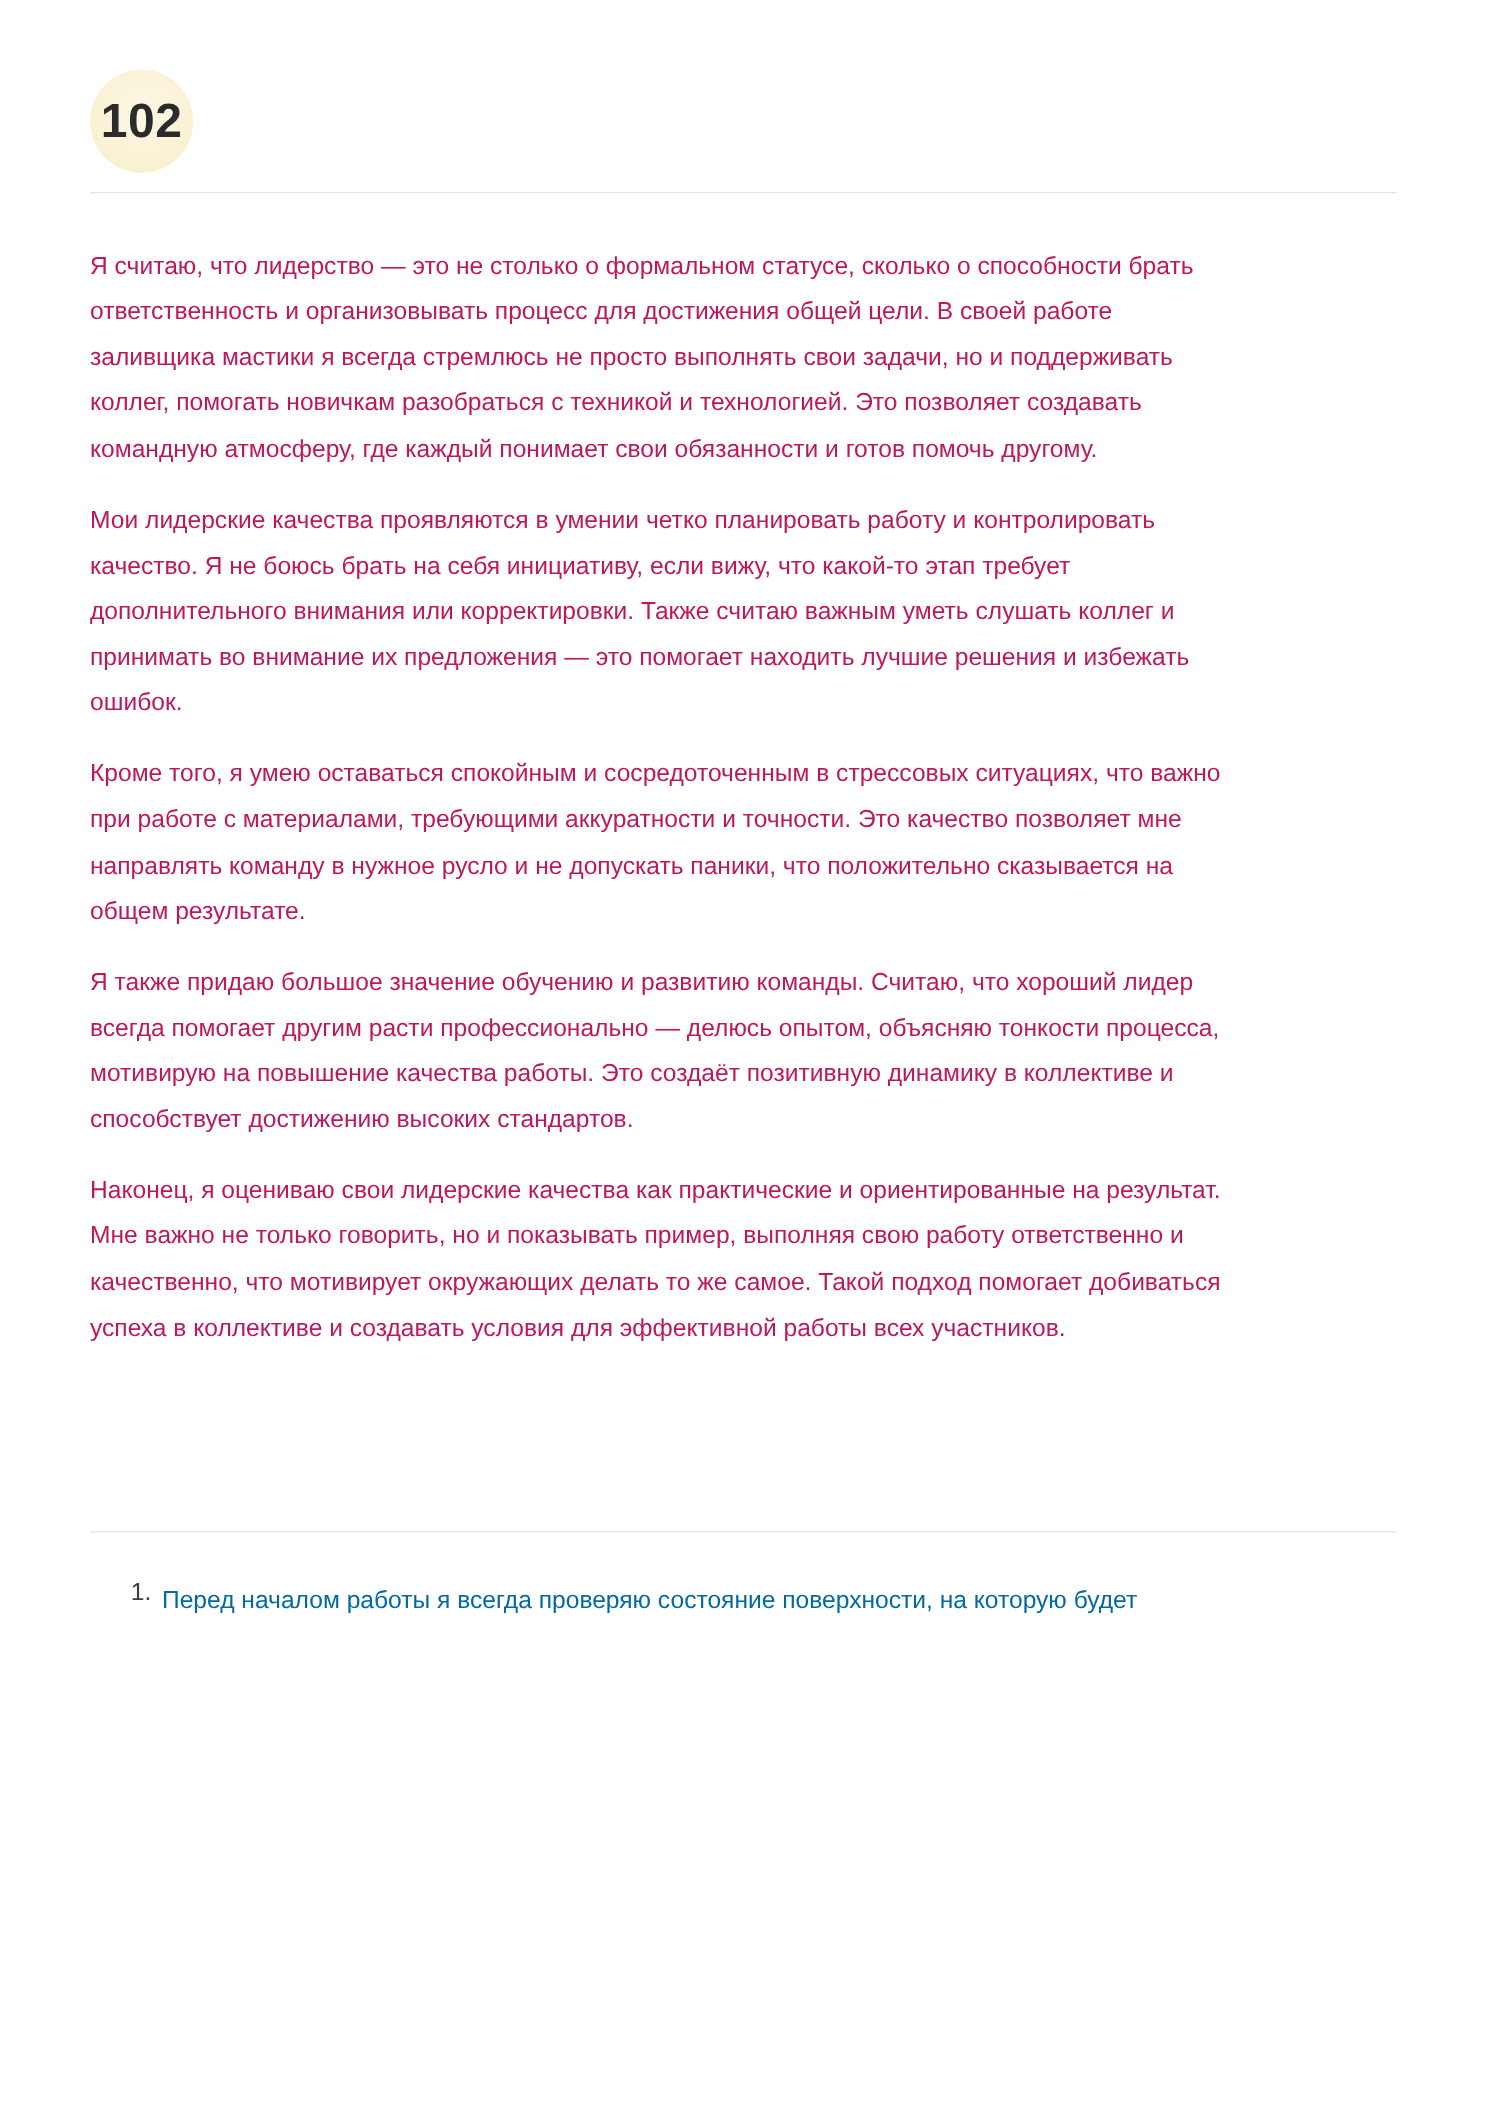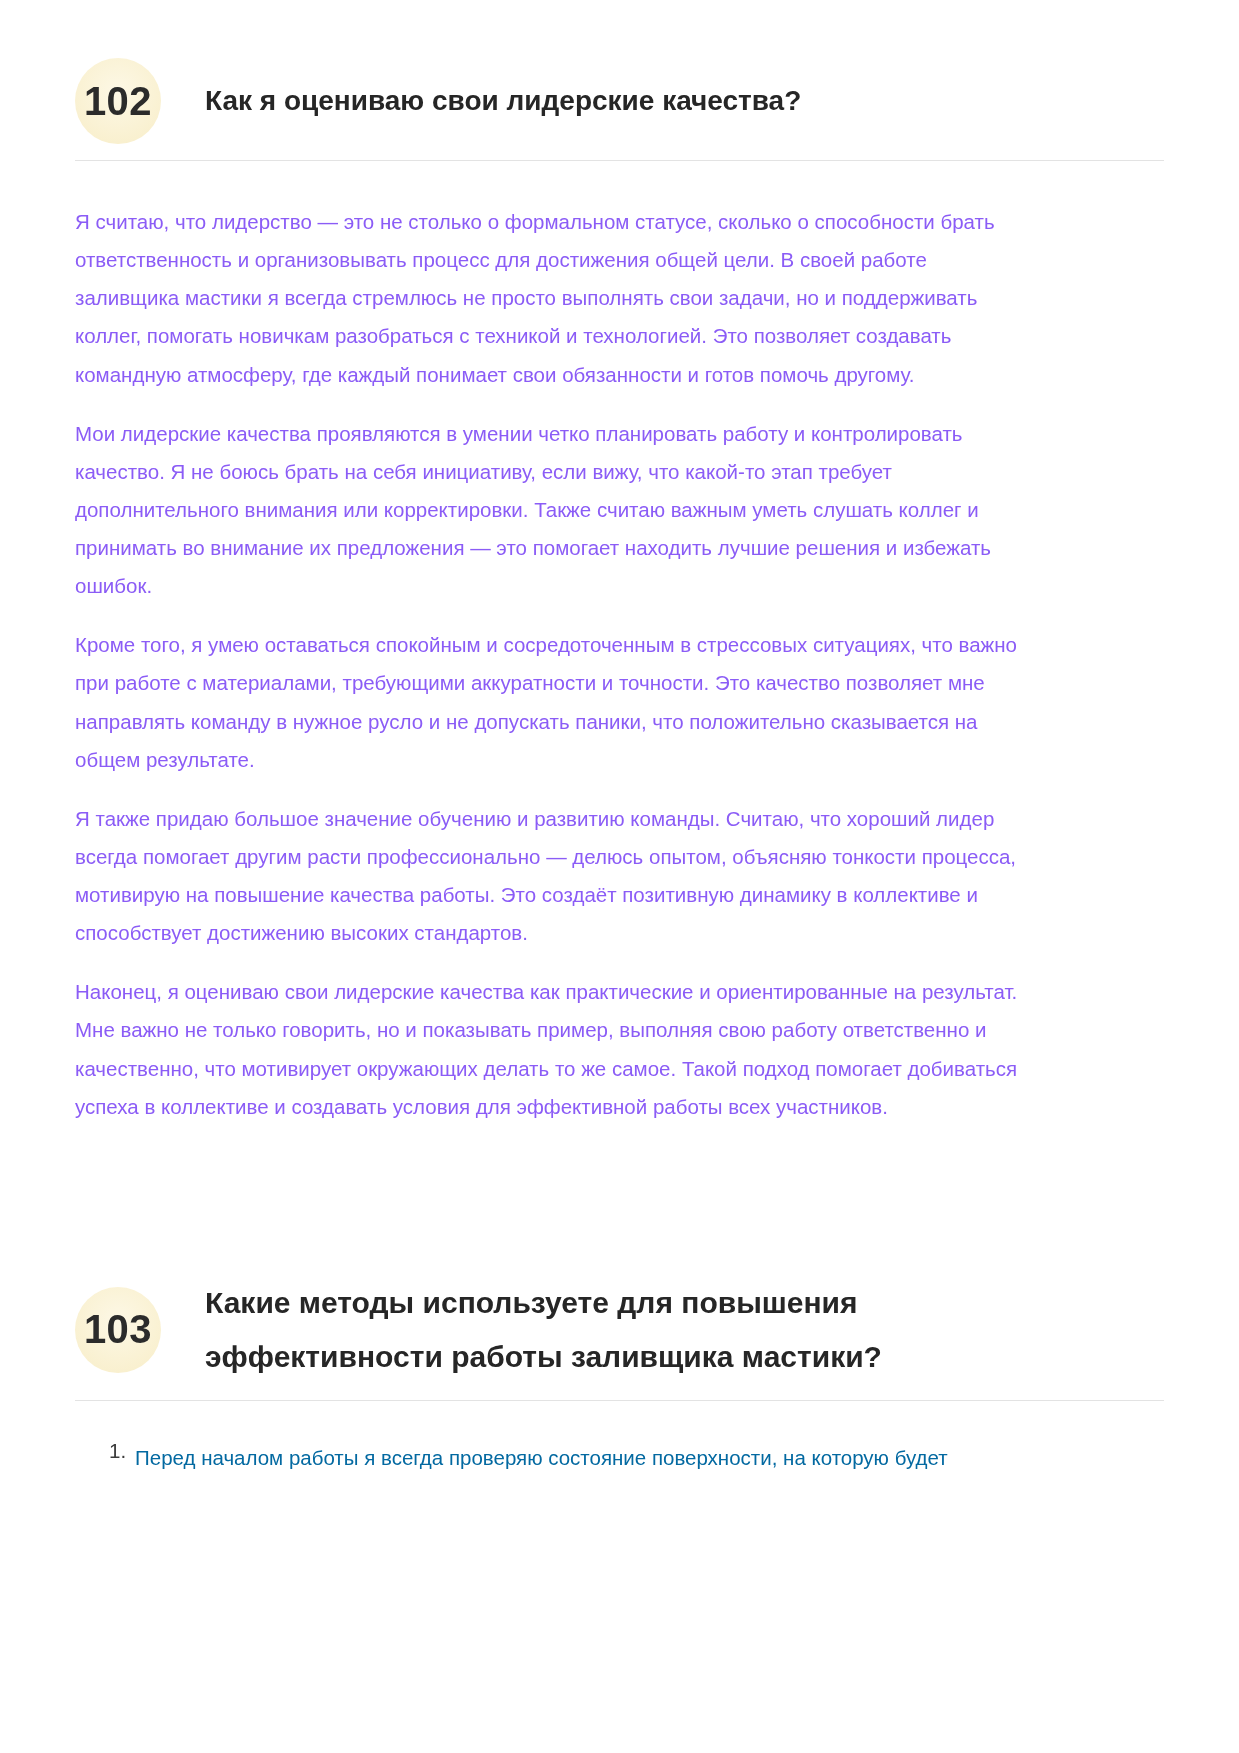--- a/index.html
+++ b/index.html
@@ -51,21 +51,21 @@
     border: none;
     border-top: 1px solid #e3e3e3;
     margin-top: 16px;
   }
   .section-body {
     padding-top: 42px;
   }
   .section-body p {
     font-size: 20.5px;
     line-height: 1.86;
-    color: #8b5cf6;
+    color: #be185d;
     max-width: 948px;
     margin-bottom: 21px;
   }
   .qa-section.second {
     margin-top: 150px;
   }
   .numbered-list {
     margin-top: 32px;
     padding-left: 34px;
   }
@@ -94,39 +94,32 @@
 </head>
 <body>
 
 <div class="page">
 
   <section class="qa-section first">
     <header class="section-header">
       <div class="badge">
         <span class="badge-number">102</span>
       </div>
-      <h1 class="section-title">Как я оцениваю свои лидерские качества?</h1>
     </header>
     <hr class="divider">
     <div class="section-body">
       <p>Я считаю, что лидерство — это не столько о формальном статусе, сколько о способности брать ответственность и организовывать процесс для достижения общей цели. В своей работе заливщика мастики я всегда стремлюсь не просто выполнять свои задачи, но и поддерживать коллег, помогать новичкам разобраться с техникой и технологией. Это позволяет создавать командную атмосферу, где каждый понимает свои обязанности и готов помочь другому.</p>
       <p>Мои лидерские качества проявляются в умении четко планировать работу и контролировать качество. Я не боюсь брать на себя инициативу, если вижу, что какой-то этап требует дополнительного внимания или корректировки. Также считаю важным уметь слушать коллег и принимать во внимание их предложения — это помогает находить лучшие решения и избежать ошибок.</p>
       <p>Кроме того, я умею оставаться спокойным и сосредоточенным в стрессовых ситуациях, что важно при работе с материалами, требующими аккуратности и точности. Это качество позволяет мне направлять команду в нужное русло и не допускать паники, что положительно сказывается на общем результате.</p>
       <p>Я также придаю большое значение обучению и развитию команды. Считаю, что хороший лидер всегда помогает другим расти профессионально — делюсь опытом, объясняю тонкости процесса, мотивирую на повышение качества работы. Это создаёт позитивную динамику в коллективе и способствует достижению высоких стандартов.</p>
       <p>Наконец, я оцениваю свои лидерские качества как практические и ориентированные на результат. Мне важно не только говорить, но и показывать пример, выполняя свою работу ответственно и качественно, что мотивирует окружающих делать то же самое. Такой подход помогает добиваться успеха в коллективе и создавать условия для эффективной работы всех участников.</p>
     </div>
   </section>
 
   <section class="qa-section second">
-    <header class="section-header">
-      <div class="badge">
-        <span class="badge-number">103</span>
-      </div>
-      <h2 class="section-title large">Какие методы используете для повышения эффективности работы заливщика мастики?</h2>
-    </header>
     <hr class="divider">
     <div class="numbered-list">
       <div class="list-item">
         <span class="list-index">1.</span>
         <div class="list-body">Перед началом работы я всегда проверяю состояние поверхности, на которую будет</div>
       </div>
     </div>
   </section>
 
 </div>

